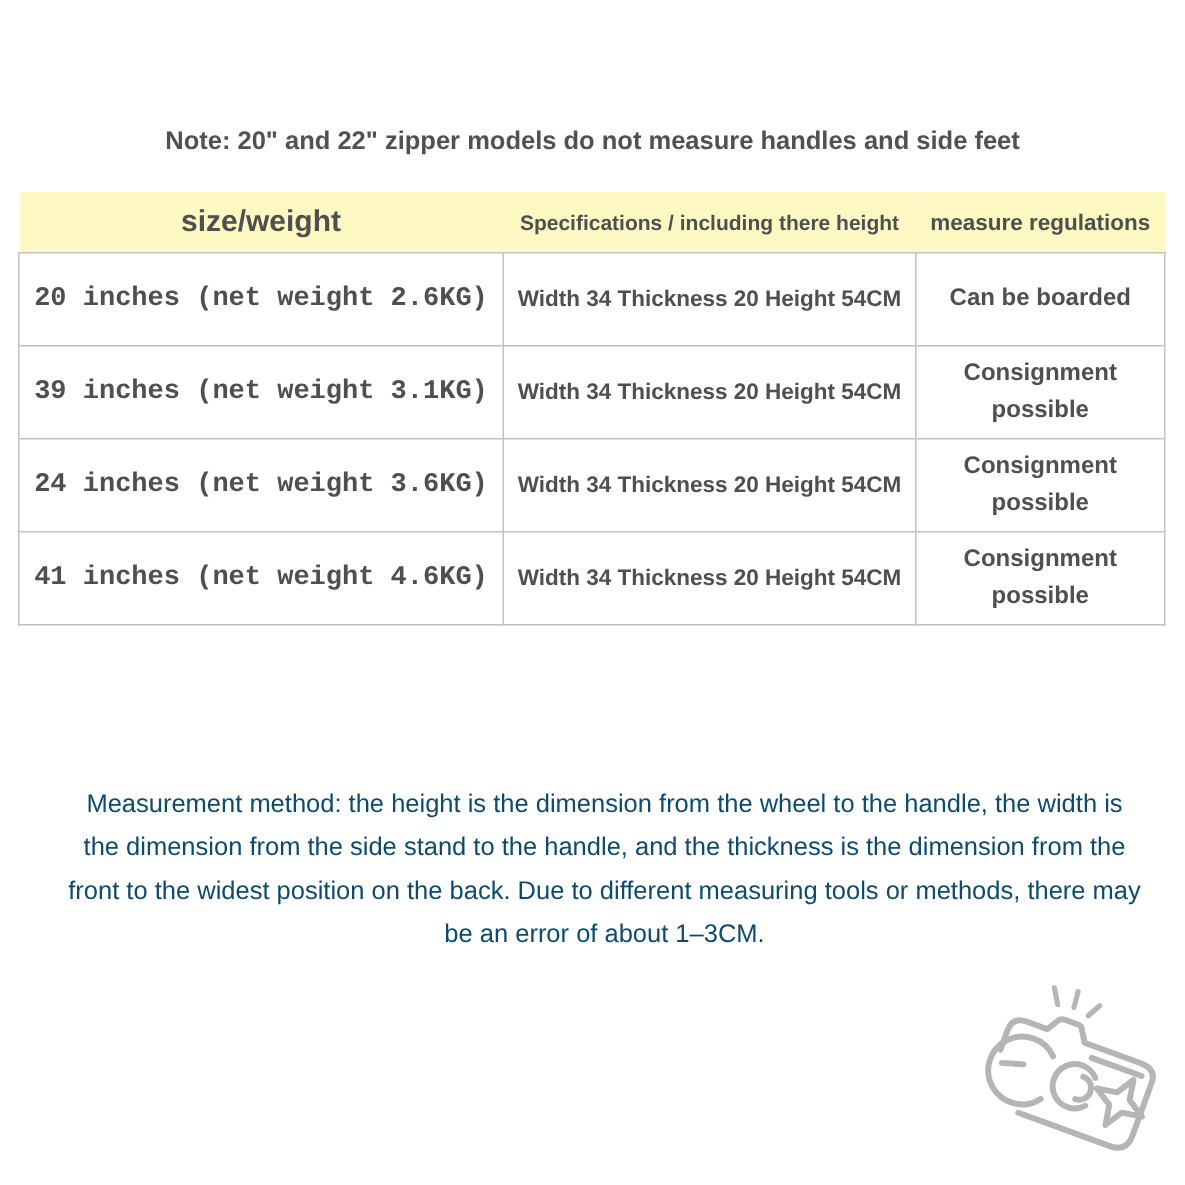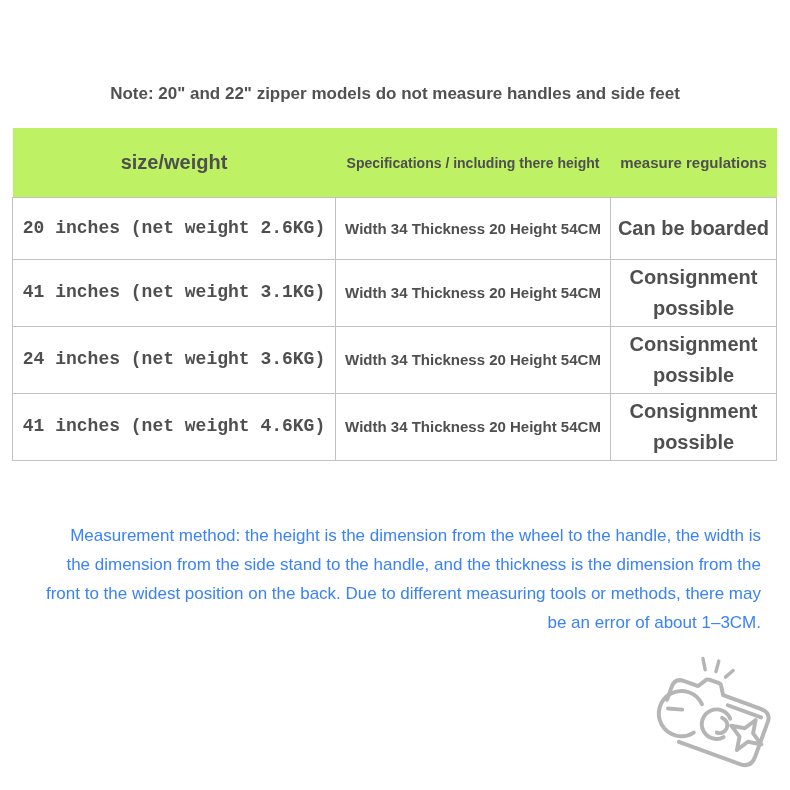--- a/index.html
+++ b/index.html
@@ -28,56 +28,56 @@
   }
   table.size-table {
     position: absolute;
     top: 128px;
     left: 12px;
     width: 764px;
     border-collapse: collapse;
     table-layout: fixed;
   }
   table.size-table th {
-    background: #bef264;
+    background: #fef9c3;
     border: none;
     font-weight: bold;
     color: #4f4f4f;
     text-align: center;
     vertical-align: middle;
-    height: 69px;
+    height: 40px;
     padding: 0 4px;
   }
   th.h-size { font-size: 20px; }
   th.h-spec { font-size: 14px; }
   th.h-reg  { font-size: 15px; }
   table.size-table td {
     background: #ffffff;
     border: 1px solid #c2c2c2;
     font-weight: bold;
     color: #4f4f4f;
     text-align: center;
     vertical-align: middle;
     height: 57px;
     padding: 2px 4px;
     line-height: 1.55;
   }
   td.c1 { font-size: 18px; font-family: Liberation Mono, monospace; }
   td.c2 { font-size: 15px; }
-  td.c3 { font-size: 20px; }
+  td.c3 { font-size: 16px; }
   .measure {
     position: absolute;
     top: 521px;
     left: 45px;
     width: 716px;
     margin: 0;
     font-size: 17px;
     line-height: 29px;
-    color: #3b82f6;
-    text-align: right;
+    color: #0c4a6e;
+    text-align: center;
   }
   .watermark {
     position: absolute;
     right: 2px;
     bottom: 14px;
     width: 148px;
     height: 120px;
   }
   .watermark svg { display: block; width: 100%; height: 100%; }
 </style>
@@ -100,21 +100,21 @@
     </tr>
   </thead>
   <tbody id="table-body">
   <tr>
     <td class="c1">20 inches (net weight 2.6KG)</td>
     <td class="c2">Width 34 Thickness 20 Height 54CM</td>
     <td class="c3">Can be boarded</td>
   </tr>
 
   <tr>
-    <td class="c1">41 inches (net weight 3.1KG)</td>
+    <td class="c1">39 inches (net weight 3.1KG)</td>
     <td class="c2">Width 34 Thickness 20 Height 54CM</td>
     <td class="c3">Consignment possible</td>
   </tr>
 
   <tr>
     <td class="c1">24 inches (net weight 3.6KG)</td>
     <td class="c2">Width 34 Thickness 20 Height 54CM</td>
     <td class="c3">Consignment possible</td>
   </tr>
 

